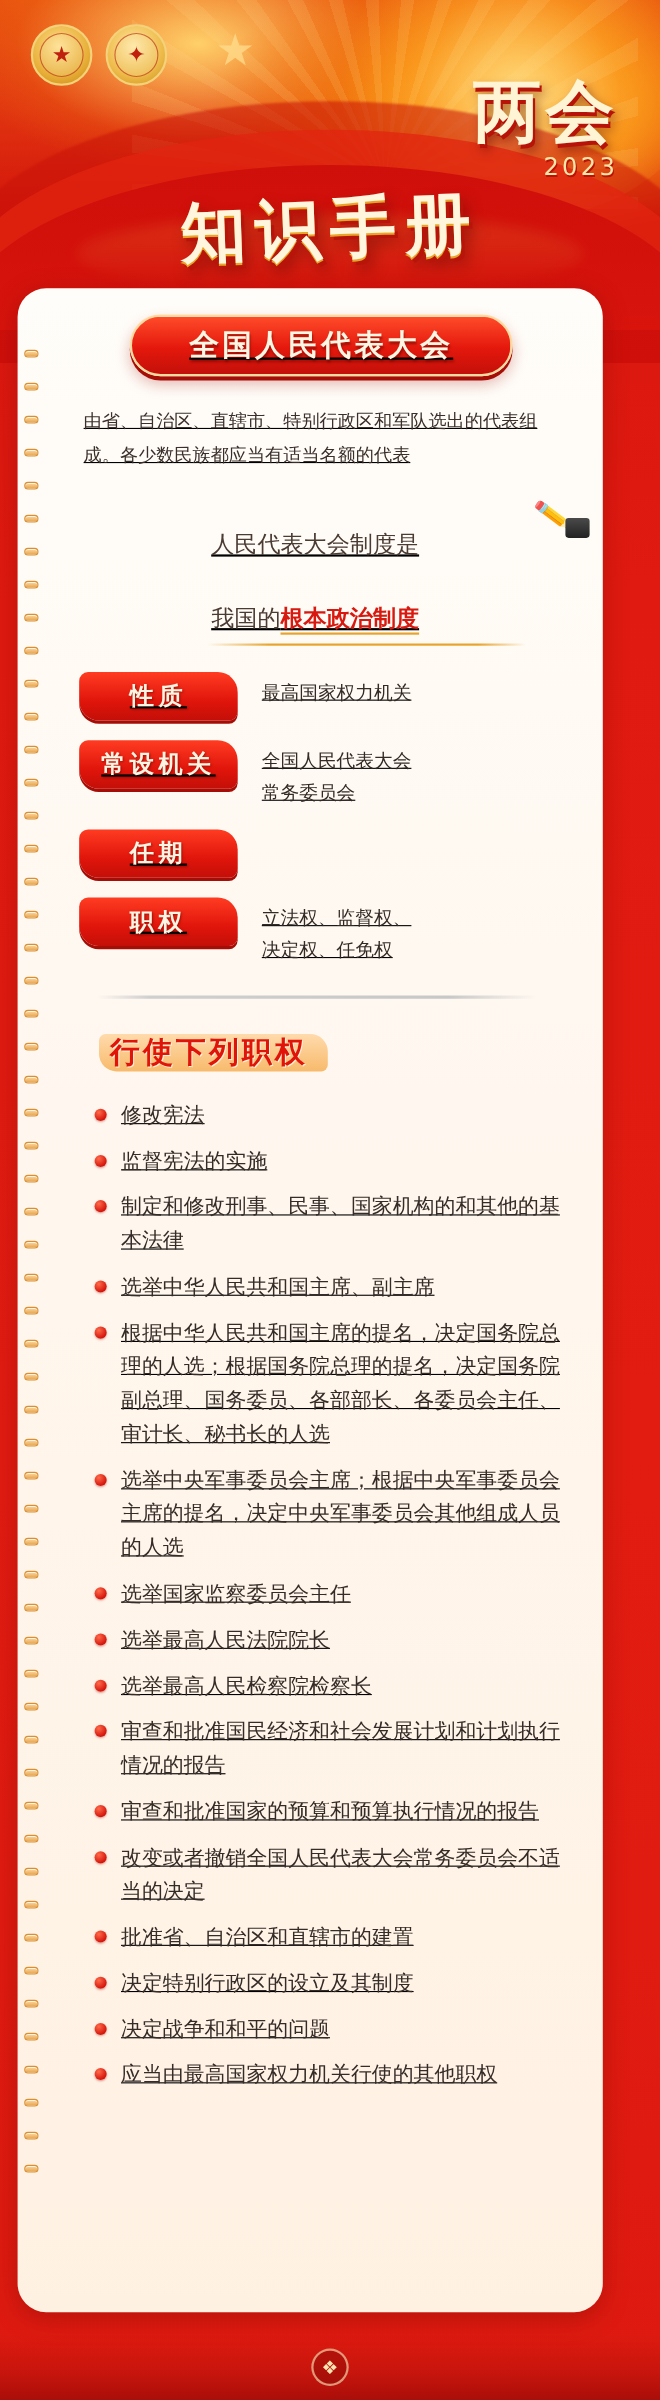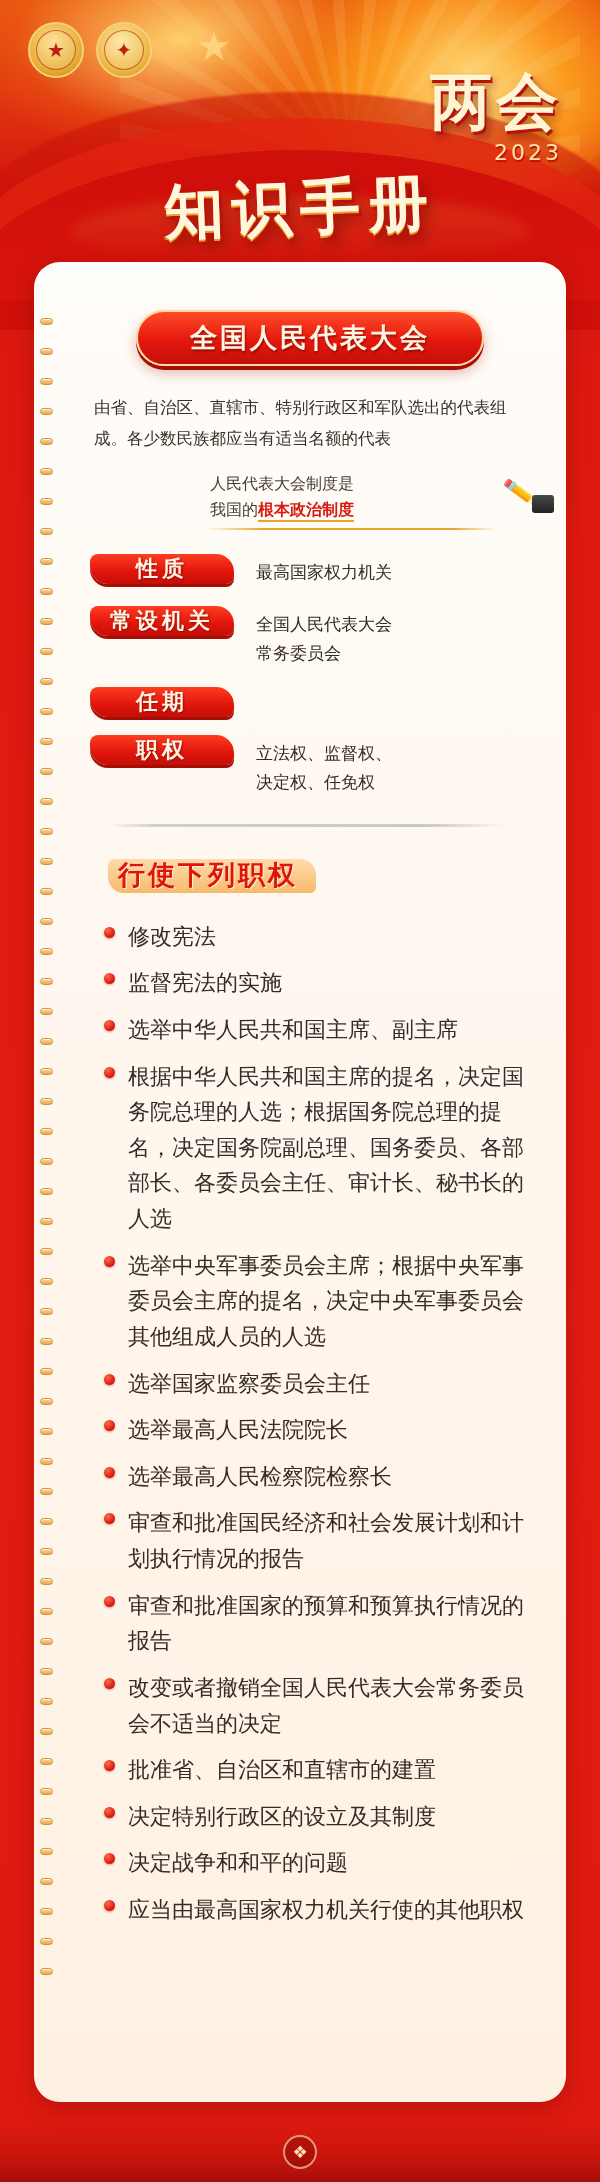--- a/index.html
+++ b/index.html
@@ -95,27 +95,28 @@
   .hdr-ribbon {
     position: absolute; left: 70px; top: 196px; width: 460px; height: 70px;
     background: linear-gradient(180deg, rgba(255,190,70,0.18), rgba(255,150,30,0));
     border-radius: 50%;
     filter: blur(6px);
   }
 
   
   .card {
     position: absolute;
-    left: 34px; top: 262px;
+    left: 16px; top: 262px;
     width: 532px;
     min-height: 1840px;
     background: linear-gradient(180deg, #fffdf9 0%, #fff7ef 40%, #fff1e2 100%);
     border-radius: 26px;
     box-shadow: 0 6px 22px rgba(110,8,4,0.35);
-    padding: 48px 26px 42px 46px;
+    padding: 24px 26px 42px 46px;
+    text-decoration: underline;
   }
   
   .binding {
     position: absolute; left: 6px; top: 56px; bottom: 40px; width: 26px;
   }
   .hole {
     width: 13px; height: 7px; margin-bottom: 23px;
     border-radius: 6px;
     background: linear-gradient(180deg,#fcd9a2,#e8a64f);
     border: 1px solid #d98f33;
@@ -145,21 +146,21 @@
 
   
   .note {
     position: relative;
     margin: 6px 0 22px 120px;
     padding: 6px 50px 10px 10px;
     min-height: 62px;
   }
   .note .line {
     font-family: "DejaVu Serif", serif;
-    font-size: 16px; color: #4a3b33; line-height: 1.6;
+    font-size: 21px; color: #4a3b33; line-height: 1.6; margin-top: 32px;
   }
   .note .hl {
     color: #d7190f; font-weight: bold;
     border-bottom: 2px solid #e8a32c;
     padding-bottom: 1px;
   }
   .note .underline {
     position: absolute; left: 6px; right: 44px; bottom: 2px;
     height: 2px; background: linear-gradient(90deg, rgba(216,25,15,0), #e8a32c 20%, #e8a32c 85%, rgba(216,25,15,0));
   }
@@ -173,21 +174,21 @@
     background: linear-gradient(180deg,#4a4a4a,#222);
   }
 
   
   .row {
     display: flex; align-items: flex-start;
     margin: 0 0 18px 10px;
   }
   .lbl {
     flex: 0 0 auto;
-    width: 144px; height: 30px;
+    width: 144px; height: 44px;
     border-radius: 8px 18px 8px 18px;
     background: linear-gradient(180deg,#ff3c22 0%, #e0150b 60%, #c30f08 100%);
     box-shadow: 0 3px 0 #a50d07;
     display: flex; align-items: center; justify-content: center;
     margin-right: 22px;
   }
   .lbl span {
     font-family: "DejaVu Serif", serif;
     color: #fff5e2; font-size: 22px; font-weight: bold; letter-spacing: 4px;
     text-shadow: 1px 1px 2px rgba(110,6,2,0.6);
@@ -224,21 +225,21 @@
     color: #e01409;
     text-shadow: 1px 1px 0 #fff2d8;
   }
 
   
   ul.blist { list-style: none; margin: 0 10px 0 22px; }
   ul.blist li {
     position: relative;
     padding-left: 26px;
     margin-bottom: 11px;
-    font-size: 22px;
+    font-size: 19px;
     line-height: 1.62;
     color: #352b27;
   }
   ul.blist li::before {
     content: "";
     position: absolute; left: 2px; top: 8px;
     width: 11px; height: 11px; border-radius: 50%;
     background: radial-gradient(circle at 35% 30%, #ff6a4a, #d4150c 70%);
     box-shadow: 0 1px 2px rgba(150,20,10,0.4);
   }
@@ -399,20 +400,21 @@
   <div class="divider"></div>
 
   <div class="sec-head">
     <div class="bg"></div>
     <span>行使下列职权</span>
   </div>
 
   <ul class="blist" id="powers">
       <li>修改宪法</li>
       <li>监督宪法的实施</li>
+      <li>制定和修改刑事、民事、国家机构的和其他的基本法律</li>
       <li>选举中华人民共和国主席、副主席</li>
       <li>根据中华人民共和国主席的提名，决定国务院总理的人选；根据国务院总理的提名，决定国务院副总理、国务委员、各部部长、各委员会主任、审计长、秘书长的人选</li>
       <li>选举中央军事委员会主席；根据中央军事委员会主席的提名，决定中央军事委员会其他组成人员的人选</li>
       <li>选举国家监察委员会主任</li>
       <li>选举最高人民法院院长</li>
       <li>选举最高人民检察院检察长</li>
       <li>审查和批准国民经济和社会发展计划和计划执行情况的报告</li>
       <li>审查和批准国家的预算和预算执行情况的报告</li>
       <li>改变或者撤销全国人民代表大会常务委员会不适当的决定</li>
       <li>批准省、自治区和直辖市的建置</li>

